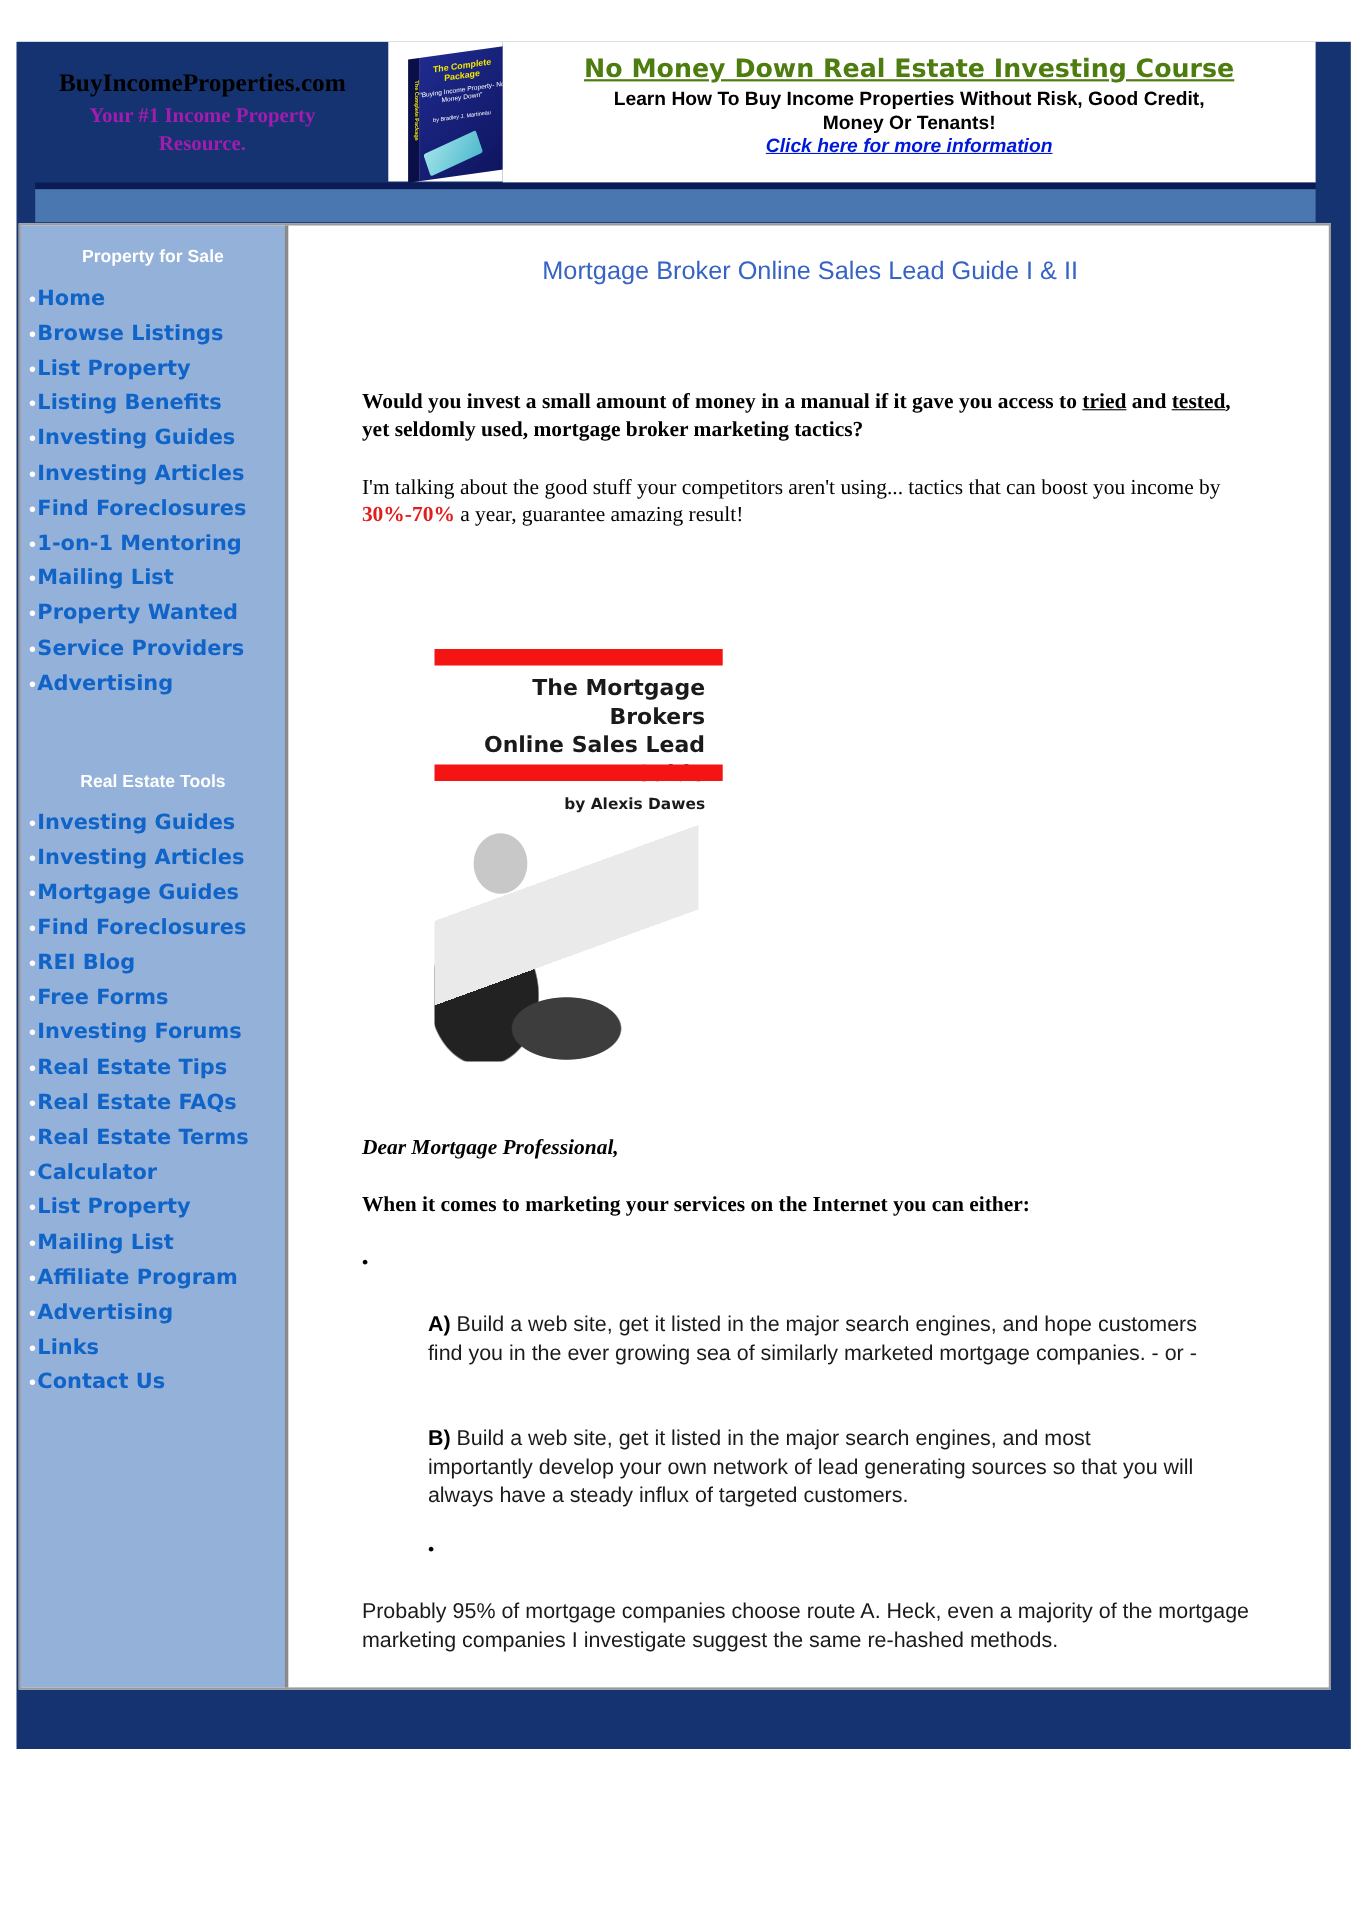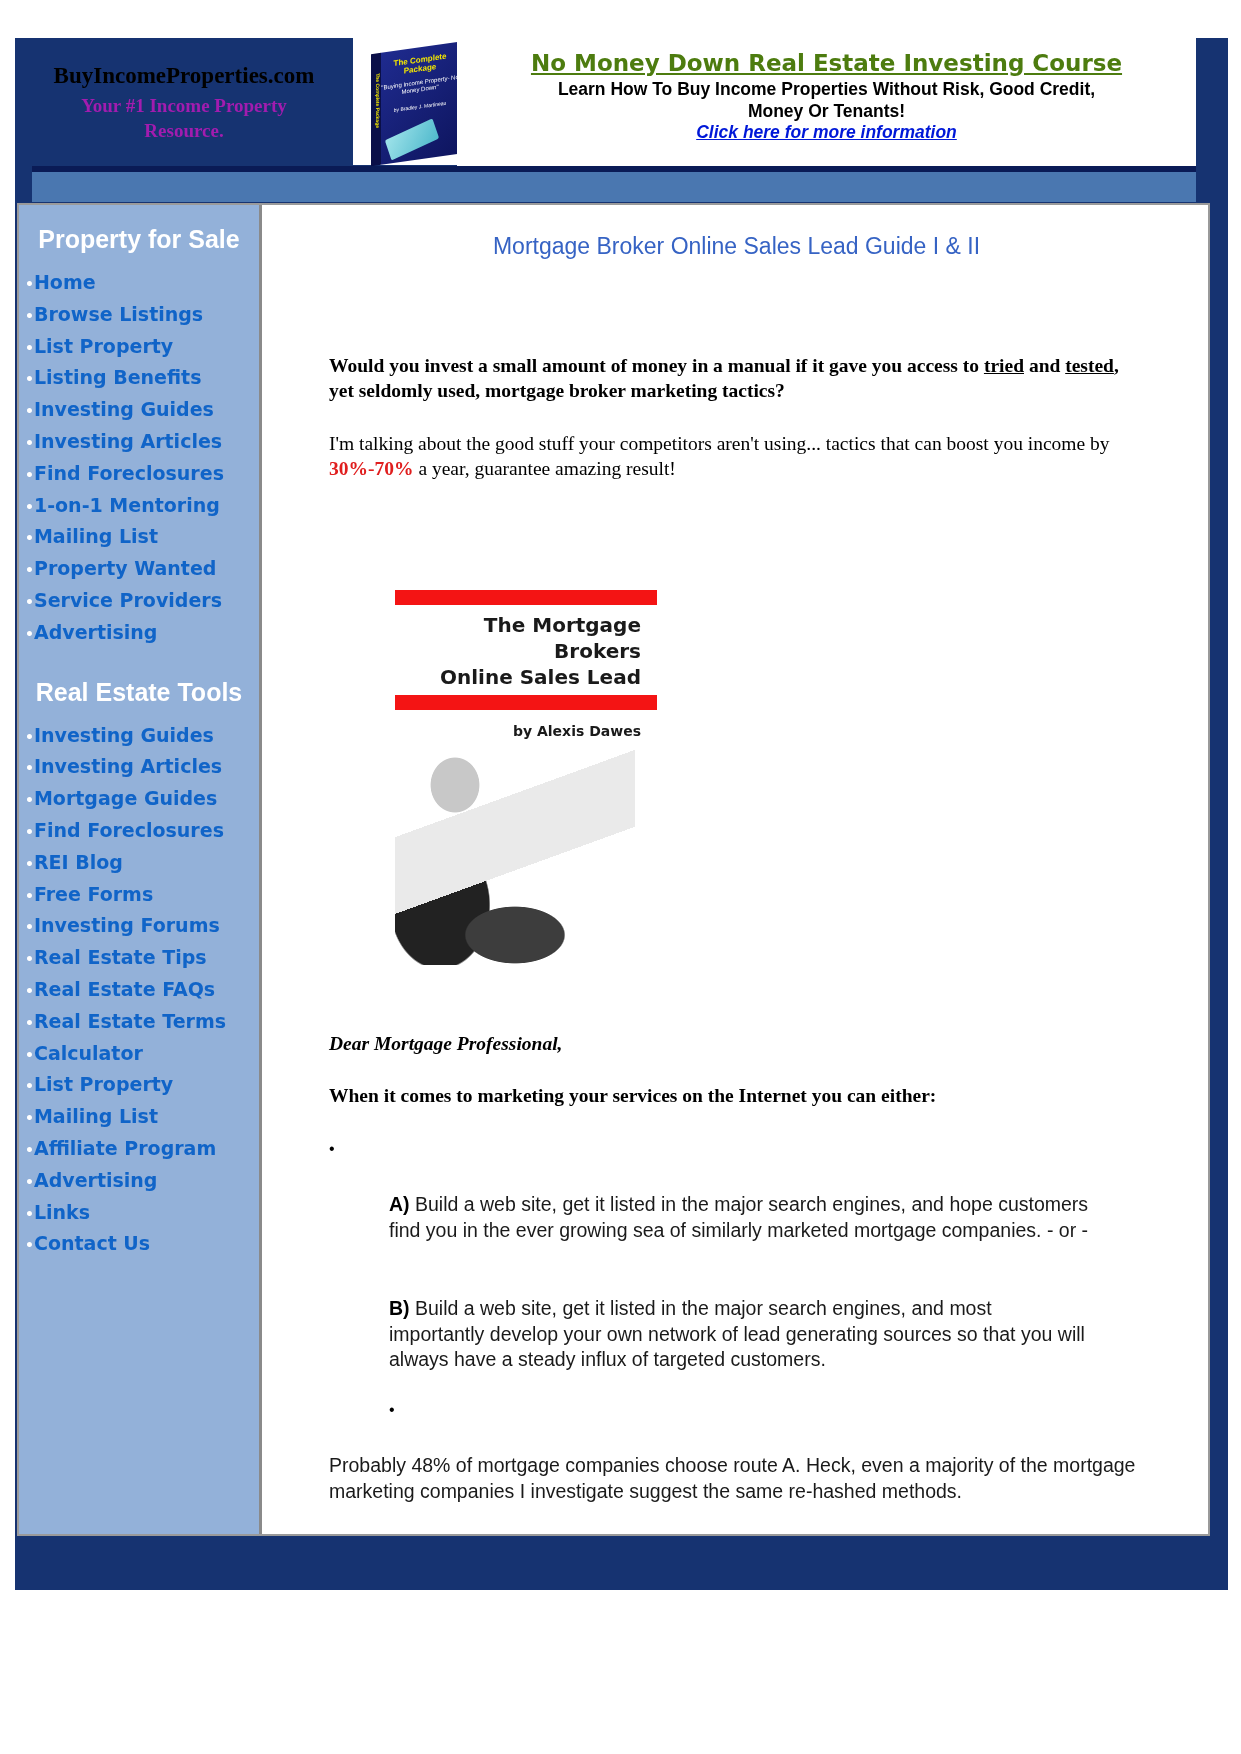--- a/index.html
+++ b/index.html
@@ -24,22 +24,22 @@
   .ad-title { display: inline-block; margin-top: 12px; color: #4d7c0f; font-family: "DejaVu Sans", sans-serif; font-weight: bold; font-size: 23px; text-decoration: underline; }
   .ad-desc { display: block; width: 560px; margin: 2px auto 0; color: #000; font-weight: bold; font-size: 17.5px; line-height: 22px; }
   .ad-link { display: inline-block; color: #0018d8; font-weight: bold; font-style: italic; font-size: 17.5px; text-decoration: underline; cursor: pointer; }
 
   .dark-band { position: absolute; left: 32px; top: 166px; width: 1164px; height: 6px; background: #0a1b56; }
   .light-band { position: absolute; left: 32px; top: 172px; width: 1164px; height: 30px; background: #4a77b0; }
 
   
   .main { position: absolute; left: 17px; top: 203px; width: 1193px; height: 1333px; background: #ffffff; border: 2px solid #9a9a9a; box-sizing: border-box; }
   .sidebar { position: absolute; left: 0; top: 0; width: 243px; height: 100%; background: #93b1d9; border-right: 3px solid #8a8a8a; box-sizing: border-box; }
-  .side-heading { text-align: center; color: #ffffff; font-weight: bold; font-size: 25px; margin: 20px 0 14px 0; }
-  .side-heading.second { margin-top: 28px; }
+  .side-heading { text-align: center; color: #ffffff; font-weight: bold; font-size: 16px; margin: 20px 0 14px 0; }
+  .side-heading.second { margin-top: 63px; }
   .side-list { list-style: none; margin: 0; padding: 0 0 0 6px; }
   .side-item { font-family: "DejaVu Sans", sans-serif; font-weight: bold; font-size: 19px; line-height: 29.8px; color: #1064c8; white-space: nowrap; cursor: pointer; }
   .side-bullet { color: #ffffff; font-size: 14px; }
 
   .content { position: absolute; left: 246px; top: 0; width: 943px; height: 100%; }
   .page-title { position: absolute; left: 0; right: 0; top: 28px; text-align: center; color: #3663c4; font-size: 23px; }
   .intro { position: absolute; left: 64px; top: 148px; width: 800px; font-family: "Liberation Serif", serif; font-weight: bold; font-size: 19.5px; line-height: 25px; color: #000; }
   .intro u { text-decoration: underline; }
   .talk { position: absolute; left: 64px; top: 226px; width: 800px; font-family: "Liberation Serif", serif; font-size: 19.5px; line-height: 25px; color: #000; }
   .red { color: #e01e1e; font-weight: bold; }
@@ -154,15 +154,15 @@
     <div class="either">When it comes to marketing your services on the Internet you can either:</div>
 
     <span class="dot" style="left:64px; top:935px;">•</span>
 
     <div class="option" style="top:1091px;"><b>B)</b><span> Build a web site, get it listed in the major search engines, and most importantly develop your own network of lead generating sources so that you will always have a steady influx of targeted customers.</span></div>
 
     <div class="option" style="top:987px;"><b>A)</b><span> Build a web site, get it listed in the major search engines, and hope customers find you in the ever growing sea of similarly marketed mortgage companies. - or -</span></div>
 
     <span class="dot" style="left:124px; top:1196px;">•</span>
 
-    <div class="probably">Probably 48% of mortgage companies choose route A. Heck, even a majority of the mortgage marketing companies I investigate suggest the same re-hashed methods.</div>
+    <div class="probably">Probably 95% of mortgage companies choose route A. Heck, even a majority of the mortgage marketing companies I investigate suggest the same re-hashed methods.</div>
   </div>
 </div>
 
 </body></html>

